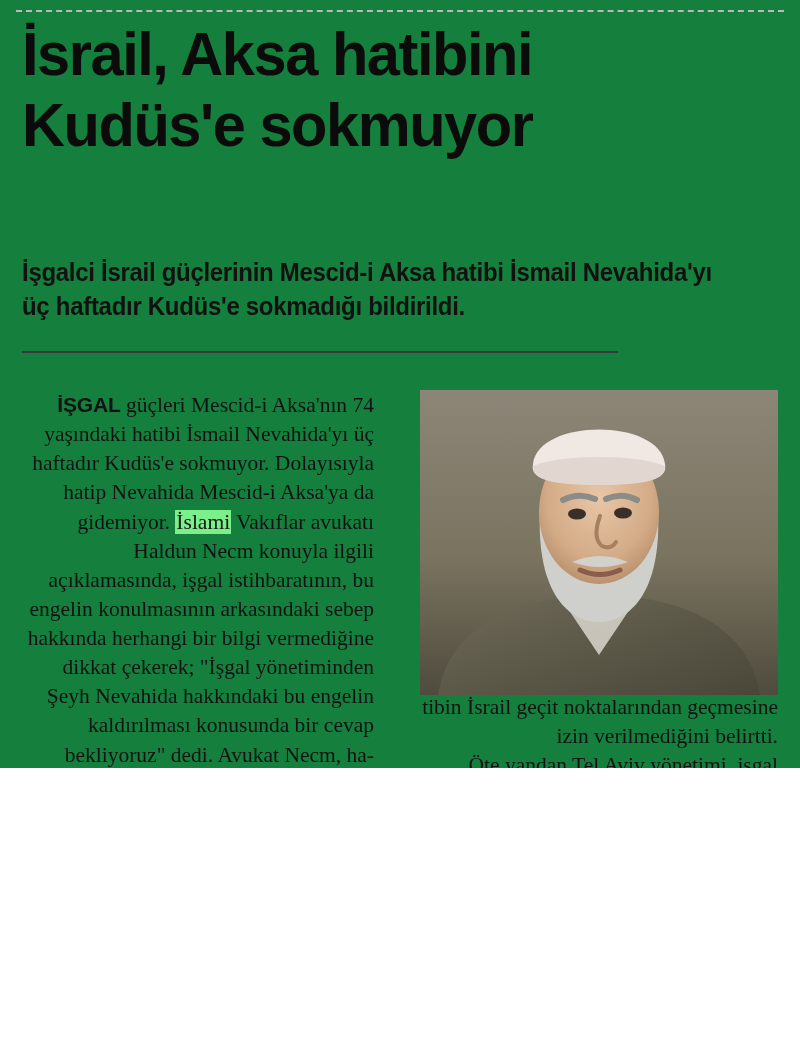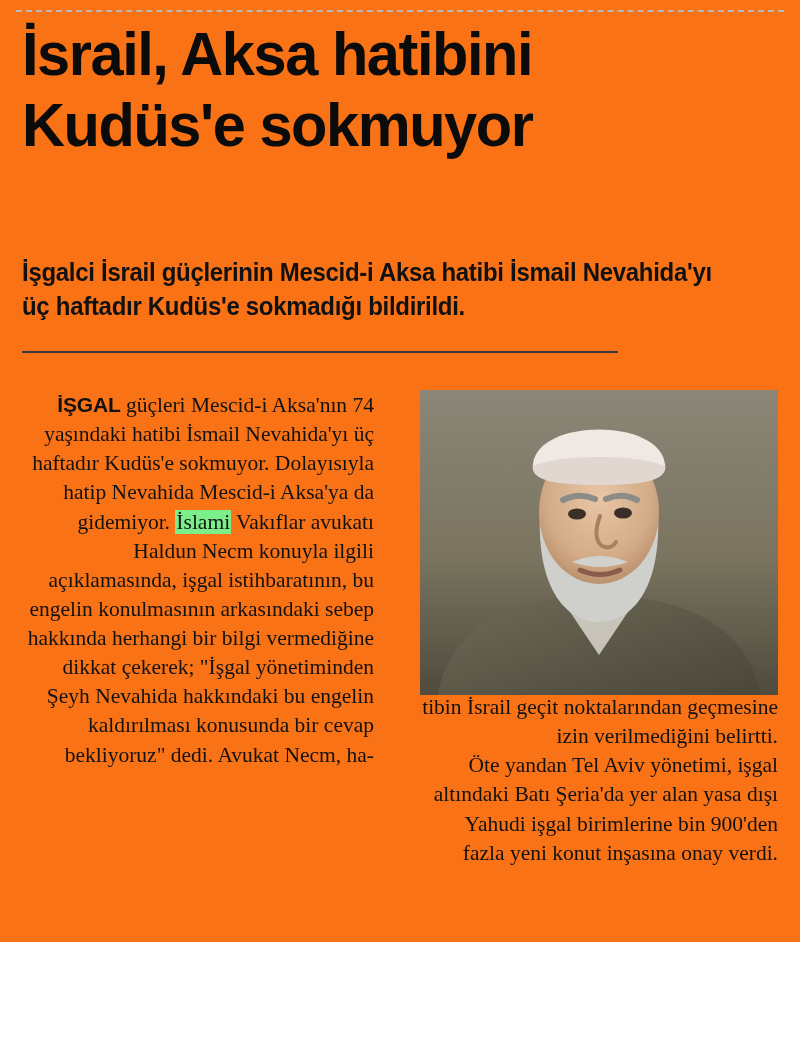--- a/index.html
+++ b/index.html
@@ -3,22 +3,22 @@
 <meta charset="utf-8">
 <style>
   html, body {
     margin: 0;
     padding: 0;
     background: #ffffff;
   }
   .page {
     position: relative;
     width: 800px;
-    height: 942px;
-    background: #f97316;
+    height: 768px;
+    background: #15803d;
     overflow: hidden;
     font-family: "Liberation Serif", serif;
     color: #101010;
     box-sizing: border-box;
   }
 
   
   .top-rule {
     position: absolute;
     left: 16px;

